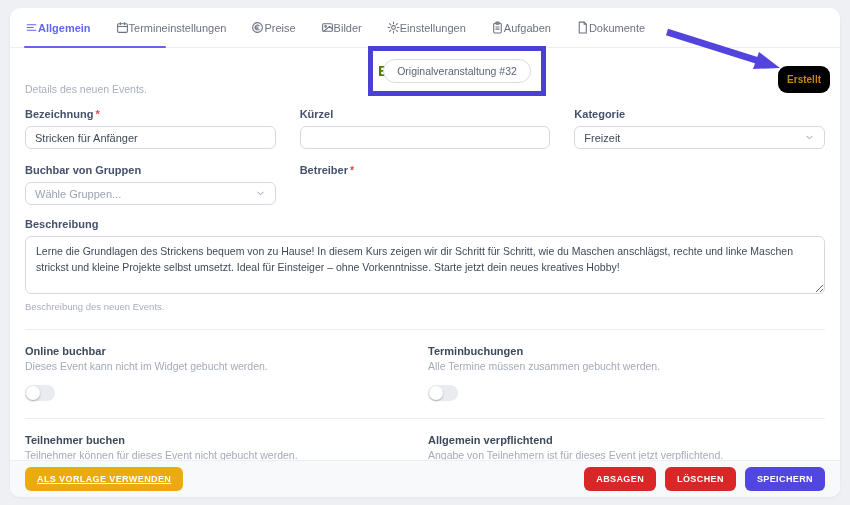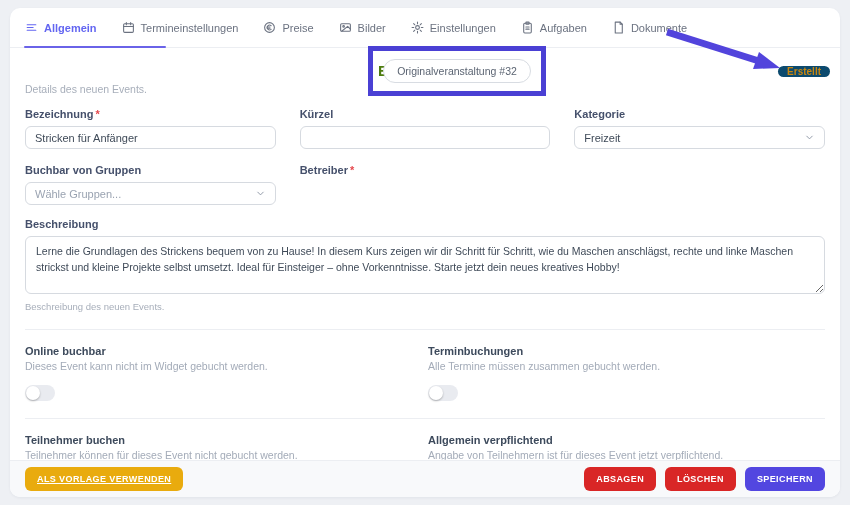--- a/index.html
+++ b/index.html
@@ -14,21 +14,21 @@
     position:absolute; left:10px; top:8px; width:830px; height:489px;
     background:#ffffff; border-radius:10px;
     box-shadow:0 1px 3px rgba(20,30,60,.06);
   }
   
   .tabbar {
     display:flex; align-items:center; height:40px; padding:0 15px;
     border-bottom:1px solid #eceef2; position:relative;
   }
   .tab {
-    display:flex; align-items:center; gap:6px; margin-right:25px;
+    display:flex; align-items:center; gap:0; margin-right:25px;
     font-size:11px; color:#6b7280; cursor:pointer; white-space:nowrap;
   }
   .tab.active { color:#6366f1; font-weight:bold; }
   .tab svg { width:13px; height:13px; stroke:currentColor; fill:none; stroke-width:2; stroke-linecap:round; stroke-linejoin:round; flex:0 0 auto; }
   .tab-underline {
     position:absolute; left:14px; top:38px; width:142px; height:2px;
     background:#6a63e8; border-radius:2px;
   }
   
   .content { padding:14px 15px 0 15px; }
@@ -41,22 +41,22 @@
     background:transparent; z-index:5;
   }
   .origin-btn {
     background:#fff; border:1px solid #d8dce2; border-radius:14px;
     font-size:10.5px; color:#5b6472; padding:5px 13px; white-space:nowrap; cursor:pointer;
     font-family:"Liberation Sans", sans-serif;
   }
   .anno-arrow { position:absolute; left:630px; top:12px; width:165px; height:62px; z-index:6; pointer-events:none; }
   .status-badge {
     position:absolute; right:10px; top:58px;
-    background:#0c4a6e; color:#c8860f; font-size:10px; font-weight:bold;
-    padding:0 9px; border-radius:9px; z-index:4;
+    background:#000000; color:#c8860f; font-size:10px; font-weight:bold;
+    padding:8px 9px; border-radius:9px; z-index:4;
   }
   
   .grid3 { display:grid; grid-template-columns:1fr 1fr 1fr; column-gap:24px; margin-top:13px; }
   .fld-label { font-size:11px; font-weight:bold; color:#45506b; margin-bottom:6px; display:block; }
   .req { color:#e5484d; margin-left:2px; }
   .txt-input, .sel {
     width:100%; height:23px; border:1px solid #d6dae0; border-radius:6px;
     font-size:11px; color:#3f4a58; padding:0 9px; background:#fff;
     font-family:Liberation Sans, sans-serif;
   }

